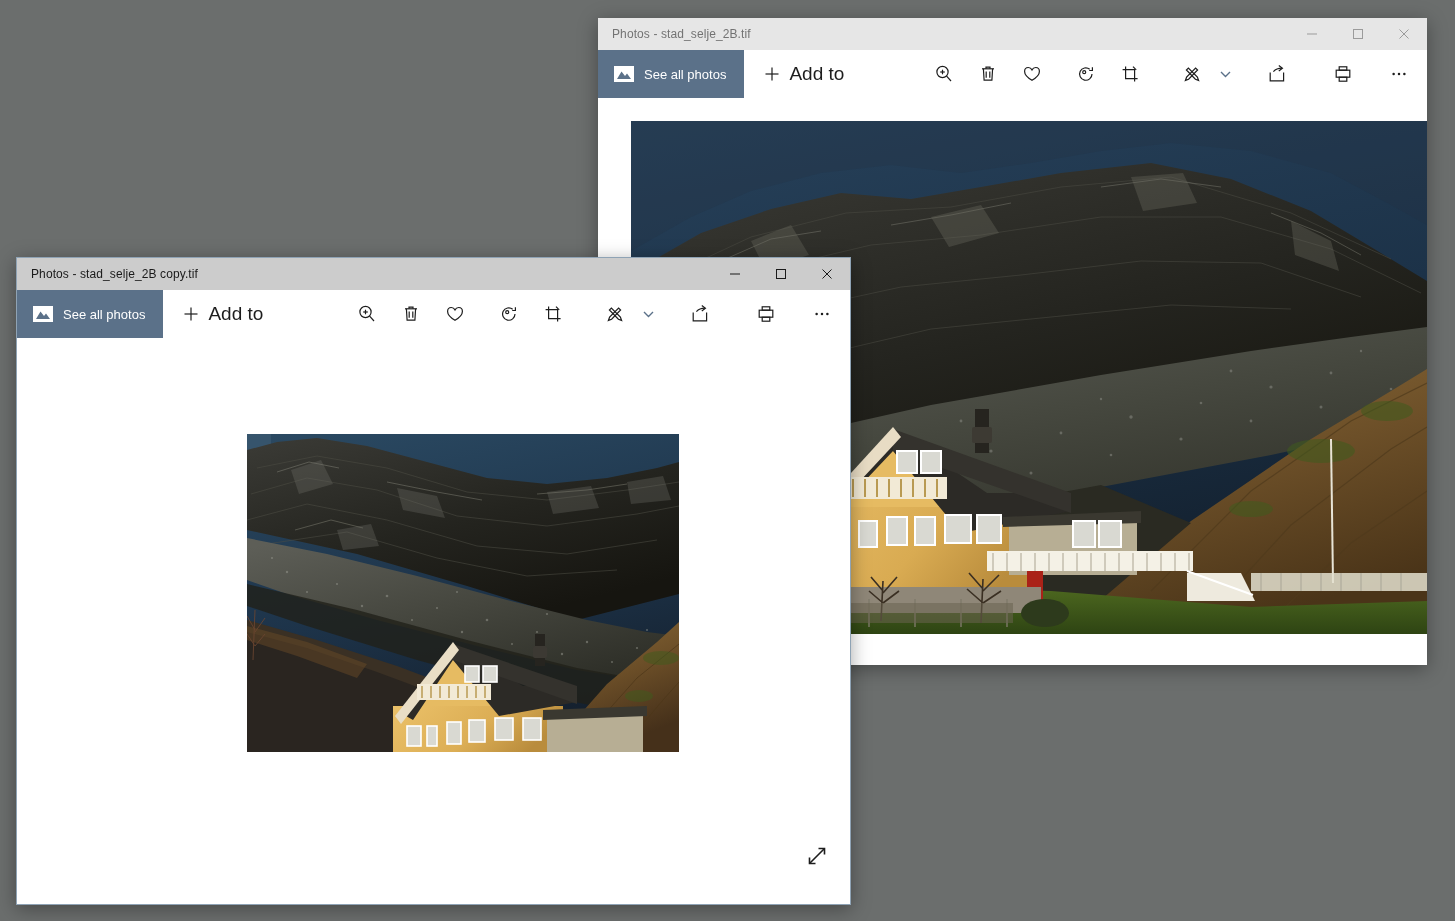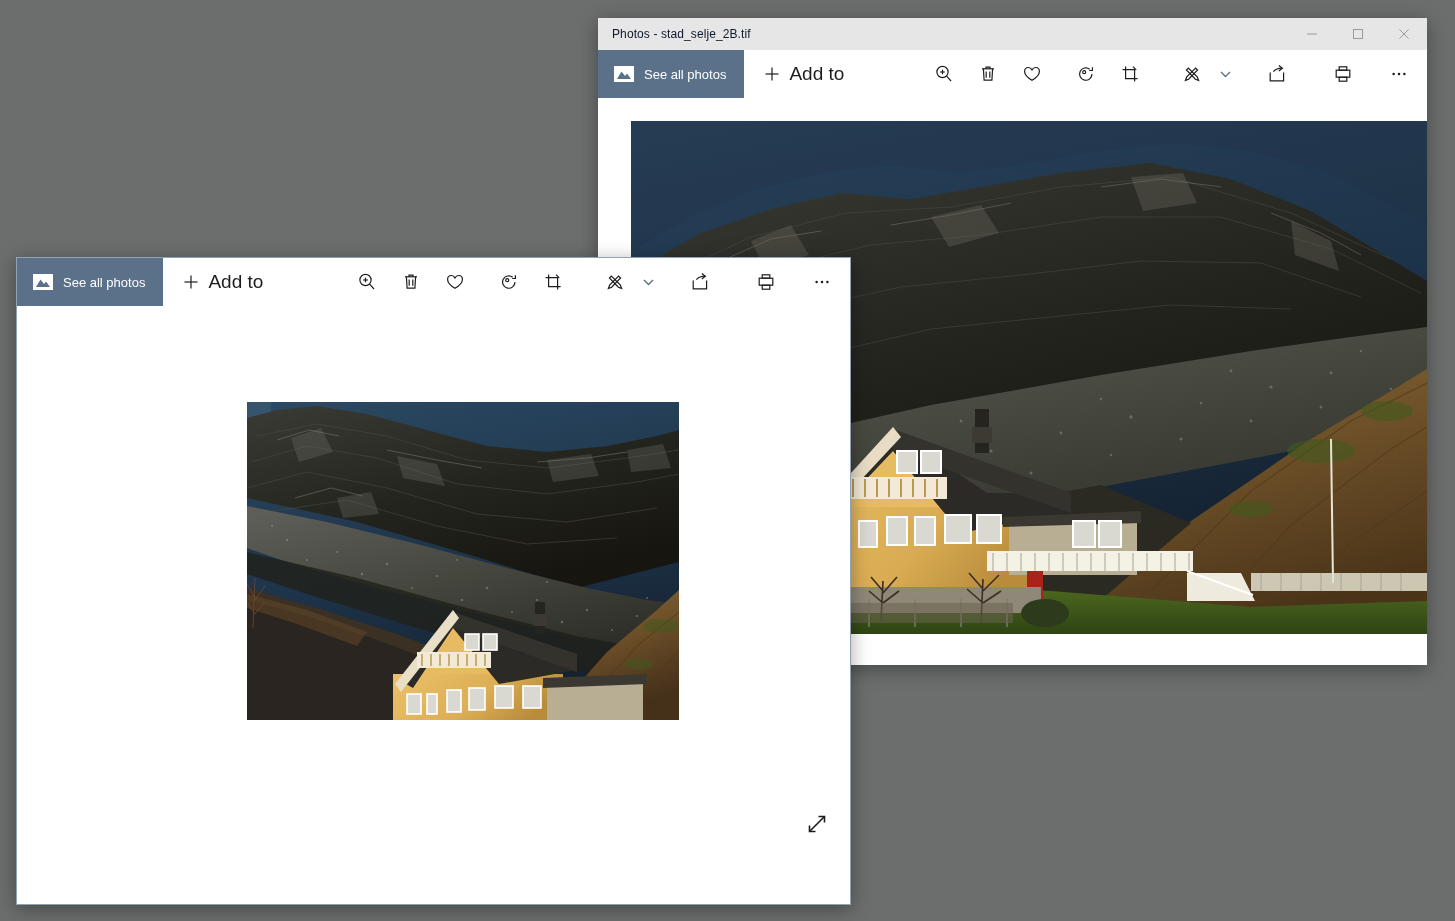--- a/index.html
+++ b/index.html
@@ -38,21 +38,21 @@
     display: flex; align-items: center; justify-content: center;
   }
   .winbtn svg { display: block; }
 
   
   .w-front .titlebar { background: #cccccc; }
   .w-front .title-text { color: #1a1a1a; }
   .w-front .winbtn svg { stroke: #1a1a1a; }
   
   .w-back .titlebar { background: #e6e6e6; }
-  .w-back .title-text { color: #0f172a; }
+  .w-back .title-text { color: #737373; }
   .w-back .winbtn svg { stroke: #9b9b9b; }
 
   
   .toolbar {
     height: 48px;
     flex: 0 0 48px;
     display: flex;
     align-items: stretch;
     background: #ffffff;
   }
@@ -451,20 +451,41 @@
             <line x1="770" y1="452" x2="770" y2="470"></line>
         </g>
       </svg>
     </div>
 
   </div>
 </div>
 
 <div class="window w-front" style="left:16px; top:257px; width:835px; height:648px; border:1px solid #8fa3b5;">
 
+  <div class="titlebar">
+    <span class="title-text">Photos - stad_selje_2B copy.tif</span>
+    <div class="winbtns">
+      <div class="winbtn">
+        <svg width="12" height="12" viewBox="0 0 12 12" fill="none" stroke-width="1">
+          <line x1="1" y1="6" x2="11" y2="6"></line>
+        </svg>
+      </div>
+      <div class="winbtn">
+        <svg width="12" height="12" viewBox="0 0 12 12" fill="none" stroke-width="1">
+          <rect x="1.5" y="1.5" width="9" height="9"></rect>
+        </svg>
+      </div>
+      <div class="winbtn">
+        <svg width="12" height="12" viewBox="0 0 12 12" fill="none" stroke-width="1">
+          <line x1="1.5" y1="1.5" x2="10.5" y2="10.5"></line>
+          <line x1="10.5" y1="1.5" x2="1.5" y2="10.5"></line>
+        </svg>
+      </div>
+    </div>
+  </div>
 
   <div class="toolbar">
     <div class="tb-primary">
       <span class="mountain-badge">
         <svg width="20" height="16" viewBox="0 0 20 16">
           <rect x="0" y="0" width="20" height="16" fill="#ffffff"></rect>
           <polygon points="3,13 7.5,5.5 11,10 13,7.5 17,13" fill="#5b7189"></polygon>
         </svg>
       </span>
       <span>See all photos</span>

